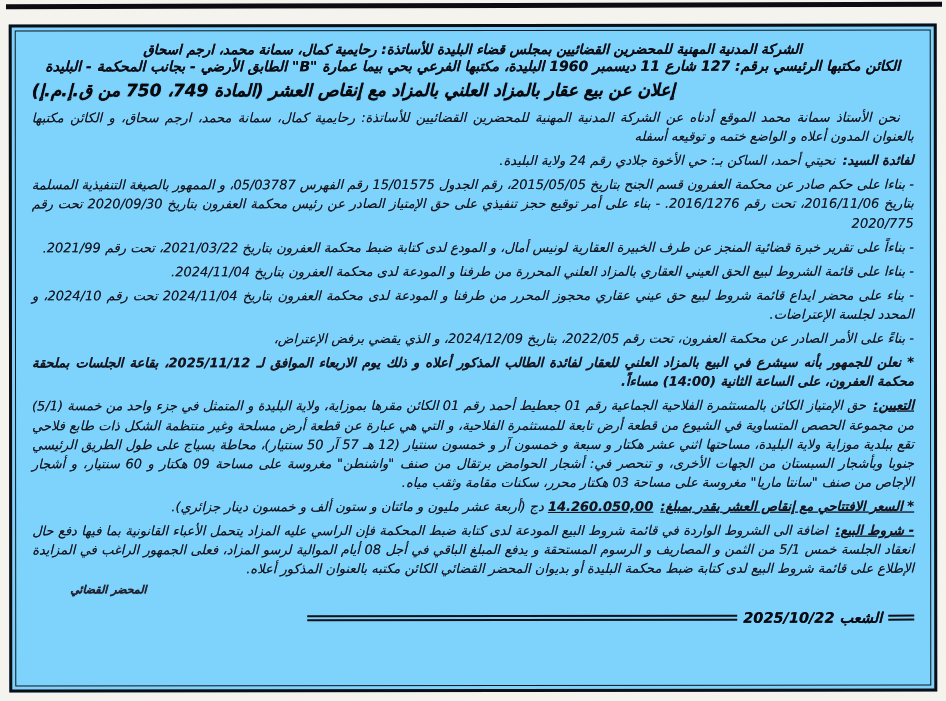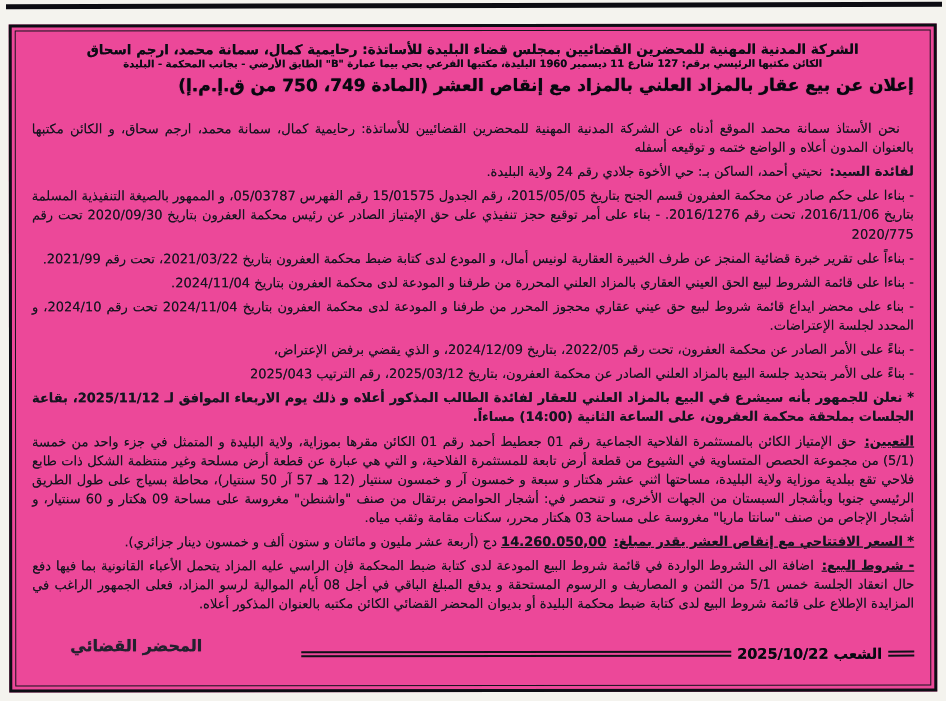--- a/index.html
+++ b/index.html
@@ -9,58 +9,59 @@
     font-family:"DejaVu Sans", sans-serif;
     position:relative;
   }
   .scan-topline{
     position:absolute;top:3px;left:6px;right:4px;height:5px;
     background:#0c0c12;transform:rotate(-0.15deg);
   }
   .frame-outer{
     position:absolute;top:24px;left:9px;right:9px;bottom:9px;
     border:3.5px solid #0d0d14;
-    background:#ec4899;
+    background:#7dd3fc;
     transform:rotate(-0.05deg);
+    font-style:italic;
   }
   .frame-inner{
     position:absolute;top:3px;left:3px;right:3px;bottom:3px;
     border:1.5px solid #14141c;
     padding:8px 16px 4px 16px;
     box-sizing:border-box;
     color:#15151f;
     direction:rtl;
   }
   .hdr1{
     text-align:center;font-weight:bold;font-size:13.5px;
     color:#0c0c14;letter-spacing:0;
     text-shadow:0 0 .6px rgba(10,10,25,.75);
     margin:2px 10px 1px 10px;
   }
   .hdr2{
-    text-align:center;font-weight:bold;font-size:10px;
+    text-align:center;font-weight:bold;font-size:14px;
     color:#0c0c14;text-shadow:0 0 .6px rgba(10,10,25,.7);
     margin:1px 0 6px 0;
   }
   .title{
-    text-align:right;font-weight:bold;font-size:17px;
-    color:#08080f;margin:2px 0 24px 0;
+    text-align:left;font-weight:bold;font-size:17px;
+    color:#08080f;margin:2px 0 8px 0;
     text-shadow:0 0 .8px rgba(5,5,20,.85);
   }
   .bodytext{font-size:13px;line-height:1.47;text-align:justify;}
   .bodytext p{margin:0 0 5px 0;text-shadow:0 0 .5px rgba(15,15,35,.6);}
   .lead{font-weight:bold;margin-left:3px;}
   .lead.u{text-decoration:underline;}
   p.bold{font-weight:bold;}
   .amount{font-weight:bold;text-decoration:underline;}
   .indent{ text-indent:14px; }
   .footer{position:relative;height:46px;margin-top:2px;}
   .bailiff{
-    position:absolute;right:auto;left:38px;top:17px;
-    font-size:16px;font-weight:bold;color:#22222e;
+    position:absolute;right:auto;left:38px;top:0;
+    font-size:11px;font-weight:bold;color:#22222e;
     text-shadow:0 0 .7px rgba(20,20,40,.8);
     text-align:right;
   }
   .publine{
     position:absolute;bottom:3px;right:0;left:0;
     display:flex;align-items:center;direction:rtl;
     justify-content:flex-start;gap:6px;
   }
   .pubtext{
     font-weight:bold;font-size:14.5px;color:#0a0a12;
@@ -100,23 +101,20 @@
       </p>
       <p>
         <span>- بناءا على قائمة الشروط لبيع الحق العيني العقاري بالمزاد العلني المحررة من طرفنا و المودعة لدى محكمة العفرون بتاريخ 2024/11/04.</span>
       </p>
       <p>
         <span>- بناء على محضر ايداع قائمة شروط لبيع حق عيني عقاري محجوز المحرر من طرفنا و المودعة لدى محكمة العفرون بتاريخ 2024/11/04 تحت رقم 2024/10، و المحدد لجلسة الإعتراضات.</span>
       </p>
       <p>
         <span>- بناءً على الأمر الصادر عن محكمة العفرون، تحت رقم 2022/05، بتاريخ 2024/12/09، و الذي يقضي برفض الإعتراض،</span>
       </p>
-      <p>
-        <span>- بناءً على الأمر بتحديد جلسة البيع بالمزاد العلني الصادر عن محكمة العفرون، بتاريخ 2025/03/12، رقم الترتيب 2025/043</span>
-      </p>
       <p class="bold">
         <span>* نعلن للجمهور بأنه سيشرع في البيع بالمزاد العلني للعقار لفائدة الطالب المذكور أعلاه و ذلك يوم الاربعاء الموافق لـ 2025/11/12، بقاعة الجلسات بملحقة محكمة العفرون، على الساعة الثانية (14:00) مساءاً.</span>
       </p>
       <p>
         <span class="lead u">التعيين:</span>
         <span>حق الإمتياز الكائن بالمستثمرة الفلاحية الجماعية رقم 01 جعطيط أحمد رقم 01 الكائن مقرها بموزاية، ولاية البليدة و المتمثل في جزء واحد من خمسة (5/1) من مجموعة الحصص المتساوية في الشيوع من قطعة أرض تابعة للمستثمرة الفلاحية، و التي هي عبارة عن قطعة أرض مسلحة وغير منتظمة الشكل ذات طابع فلاحي تقع ببلدية موزاية ولاية البليدة، مساحتها اثني عشر هكتار و سبعة و خمسون آر و خمسون سنتيار (12 هـ 57 آر 50 سنتيار)، محاطة بسياج على طول الطريق الرئيسي جنوبا وبأشجار السبستان من الجهات الأخرى، و تنحصر في: أشجار الحوامض برتقال من صنف "واشنطن" مغروسة على مساحة 09 هكتار و 60 سنتيار، و أشجار الإجاص من صنف "سانتا ماريا" مغروسة على مساحة 03 هكتار محرر، سكنات مقامة وثقب مياه.</span>
       </p>
       <p>
         <span class="lead u">* السعر الافتتاحي مع إنقاص العشر يقدر بمبلغ:</span>
         <span class="amount">14.260.050,00</span>

